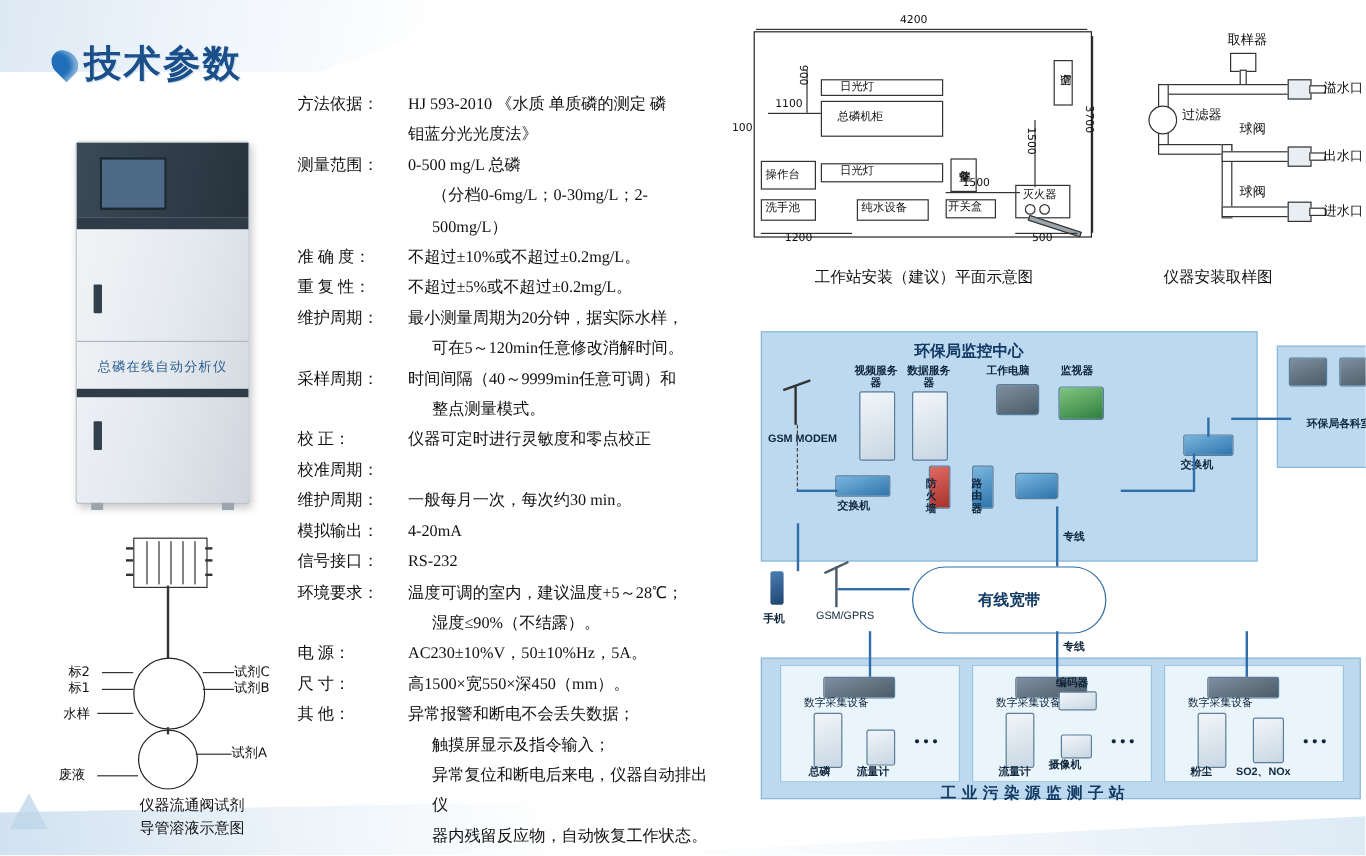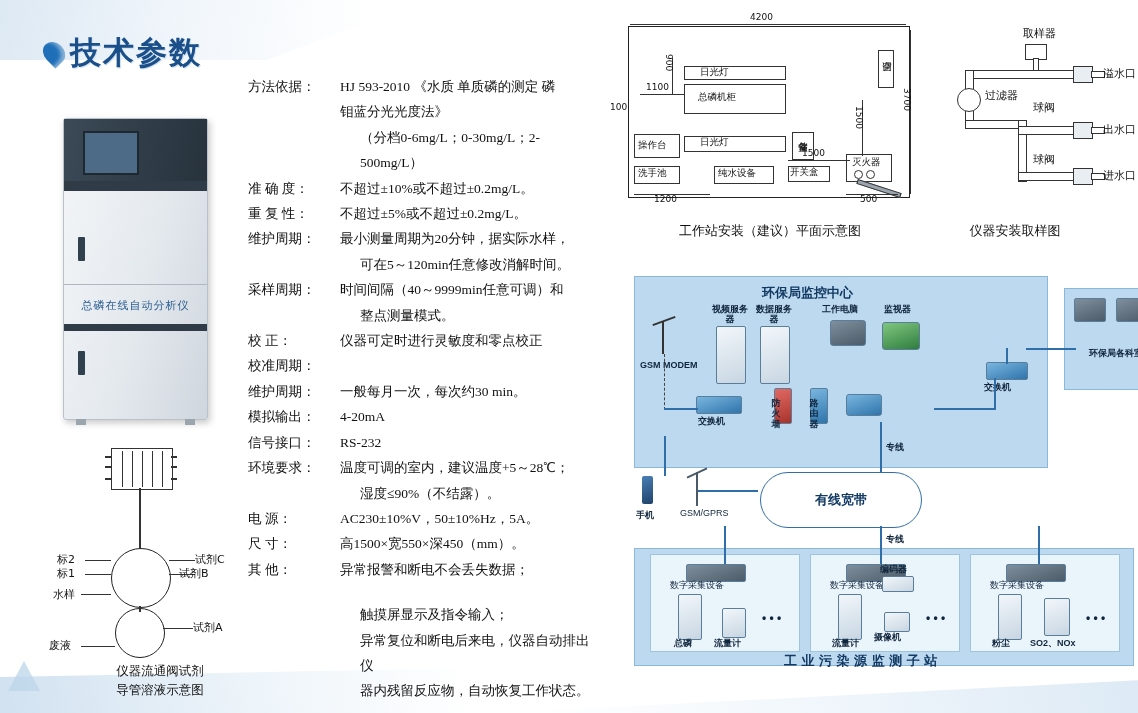--- a/index.html
+++ b/index.html
@@ -190,35 +190,39 @@
     <div class="vline" style="left:94px;top:112px;width:26px;height:1.3px;"></div>
     <div class="vline" style="left:94px;top:126px;width:26px;height:1.3px;"></div>
     <div class="vline" style="left:88px;top:180px;width:30px;height:1.3px;"></div>
     <div class="vline" style="left:6px;top:198px;width:34px;height:1.3px;"></div>
 
     <span class="vtxt" style="left:-18px;top:104px;">标2</span>
     <span class="vtxt" style="left:-18px;top:118px;">标1</span>
     <span class="vtxt" style="left:-22px;top:139px;">水样</span>
     <span class="vtxt" style="left:-26px;top:190px;">废液</span>
     <span class="vtxt" style="left:120px;top:104px;">试剂C</span>
-    <span class="vtxt" style="left:104px;top:118px;text-align:center;">试剂B</span>
+    <span class="vtxt" style="left:120px;top:118px;text-align:center;">试剂B</span>
     <span class="vtxt" style="left:118px;top:172px;">试剂A</span>
   </div>
   <div class="caption" style="left:60px;top:662px;width:200px;">
     <div>仪器流通阀试剂</div>
     <div>导管溶液示意图</div>
   </div>
 
   <div class="specs">
     <div class="spec-row">
         <span class="spec-label">方法依据：</span>
         <span class="spec-val">HJ 593-2010 《水质 单质磷的测定 磷</span>
       </div>
     <div class="spec-cont">钼蓝分光光度法》</div>
 
+    <div class="spec-row">
+        <span class="spec-label">测量范围：</span>
+        <span class="spec-val">0-500 mg/L 总磷</span>
+      </div>
     <div class="spec-cont" style="padding-left:112px;">（分档0-6mg/L；0-30mg/L；2-500mg/L）</div>
 
     <div class="spec-row">
         <span class="spec-label">准 确 度：</span>
         <span class="spec-val">不超过±10%或不超过±0.2mg/L。</span>
       </div>
     <div class="spec-row">
         <span class="spec-label">重 复 性：</span>
         <span class="spec-val">不超过±5%或不超过±0.2mg/L。</span>
       </div>
@@ -267,21 +271,21 @@
       </div>
     <div class="spec-row">
         <span class="spec-label">尺    寸：</span>
         <span class="spec-val">高1500×宽550×深450（mm）。</span>
       </div>
 
     <div class="spec-row">
         <span class="spec-label">其    他：</span>
         <span class="spec-val">异常报警和断电不会丢失数据；</span>
       </div>
-    <div class="spec-cont" style="padding-left:112px;margin-top:20px;">触摸屏显示及指令输入；</div>
+    <div class="spec-cont" style="padding-left:112px;">触摸屏显示及指令输入；</div>
     <div class="spec-cont" style="padding-left:112px;">异常复位和断电后来电，仪器自动排出仪</div>
     <div class="spec-cont" style="padding-left:112px;">器内残留反应物，自动恢复工作状态。</div>
   </div>
 
   <div class="plan">
     <div class="outer"></div>
 
     <div class="arrowline" style="left:20px;top:10px;width:276px;"></div>
     <div class="dim" style="left:140px;top:-2px;">4200</div>
 

